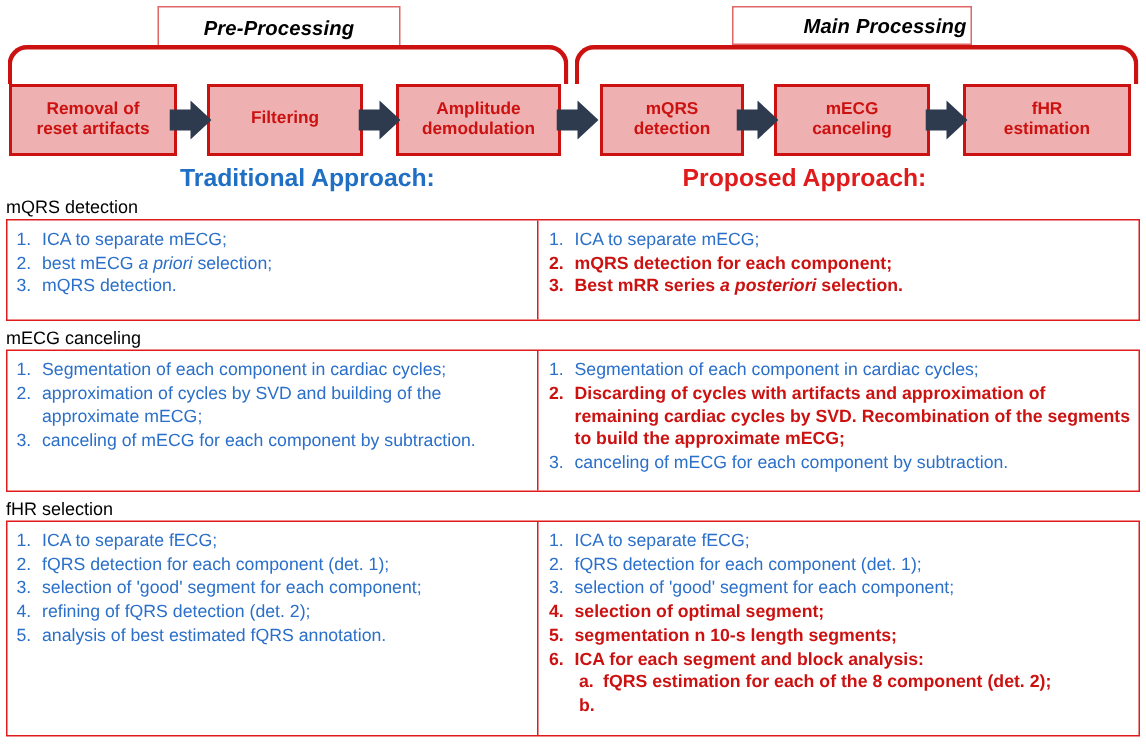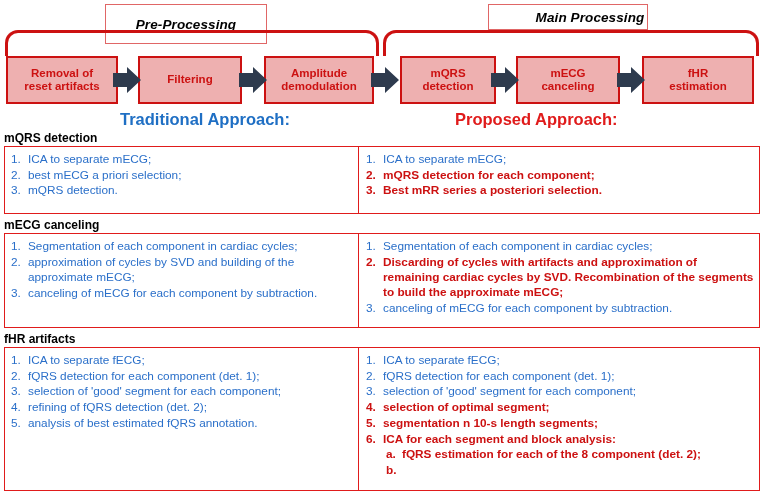--- a/index.html
+++ b/index.html
@@ -23,21 +23,21 @@
     box-sizing: border-box;
     display: flex;
     align-items: center;
     justify-content: center;
     font-style: italic;
     font-weight: bold;
     font-size: 13.5px;
     color: #000000;
     letter-spacing: .1px;
   }
-  #phase-pre  { left: 105px; top: 4px;  width: 162px; height: 40px; }
+  #phase-pre  { left: 105px; top: 4px;  width: 162px; height: 28px; }
   #phase-main { left: 488px; top: 4px;  width: 160px; height: 26px; padding-left: 44px; }
 
   
   .bracket {
     position: absolute;
     top: 30px;
     height: 26px;
     border: 3px solid #cc1111;
     border-bottom: none;
     box-sizing: border-box;
@@ -103,21 +103,21 @@
     font-size: 16.5px;
     white-space: nowrap;
   }
   #approach-traditional { left: 120px; color: #1f6fc4; }
   #approach-proposed    { left: 455px; color: #e01b1b; }
 
   
   .section-title {
     position: absolute;
     left: 4px;
-    font-weight: bold;
+    font-weight: normal;
     font-size: 12px;
     color: #000000;
     white-space: nowrap;
   }
   .panel {
     position: absolute;
     left: 4px;
     width: 756px;
     border: 1.6px solid #e01b1b;
     box-sizing: border-box;
@@ -162,21 +162,21 @@
   ol.steps li.em {
     color: #cc1111;
     font-weight: bold;
   }
   ol.steps li.sub {
     padding-left: 36px;
     color: #cc1111;
     font-weight: bold;
   }
   ol.steps li.sub .num { left: 20px; }
-  .it { }
+  .it { font-style: italic; }
 
   
   #title-mqrs   { top: 131px; }
   #panel-mqrs   { top: 146px; height: 68px; }
 
   #title-mecg   { top: 218px; }
   #panel-mecg   { top: 233px; height: 95px; }
 
   #title-fhr    { top: 332px; }
   #panel-fhr    { top: 347px; height: 144px; }
@@ -277,21 +277,21 @@
     </div>
   <div class="col col-right">
       <ol class="steps">
         <li><span class="num">1.</span><span>Segmentation of each component in cardiac cycles;</span></li>
         <li class="em"><span class="num">2.</span><span>Discarding of cycles with artifacts and approximation of remaining cardiac cycles by SVD. Recombination of the segments to build the approximate mECG;</span></li>
         <li><span class="num">3.</span><span>canceling of mECG for each component by subtraction.</span></li>
       </ol>
     </div>
 </div>
 
-<div class="section-title" id="title-fhr">fHR artifacts</div>
+<div class="section-title" id="title-fhr">fHR selection</div>
 <div class="panel" id="panel-fhr">
   <div class="divider"></div>
   <div class="col col-left">
       <ol class="steps">
         <li><span class="num">1.</span><span> ICA to separate fECG;</span></li>
         <li><span class="num">2.</span><span>fQRS detection for each component (det. 1);</span></li>
         <li><span class="num">3.</span><span>selection of 'good' segment for each component;</span></li>
         <li><span class="num">4.</span><span>refining of fQRS detection (det. 2);</span></li>
         <li><span class="num">5.</span><span>analysis of best estimated fQRS annotation.</span></li>
       </ol>

